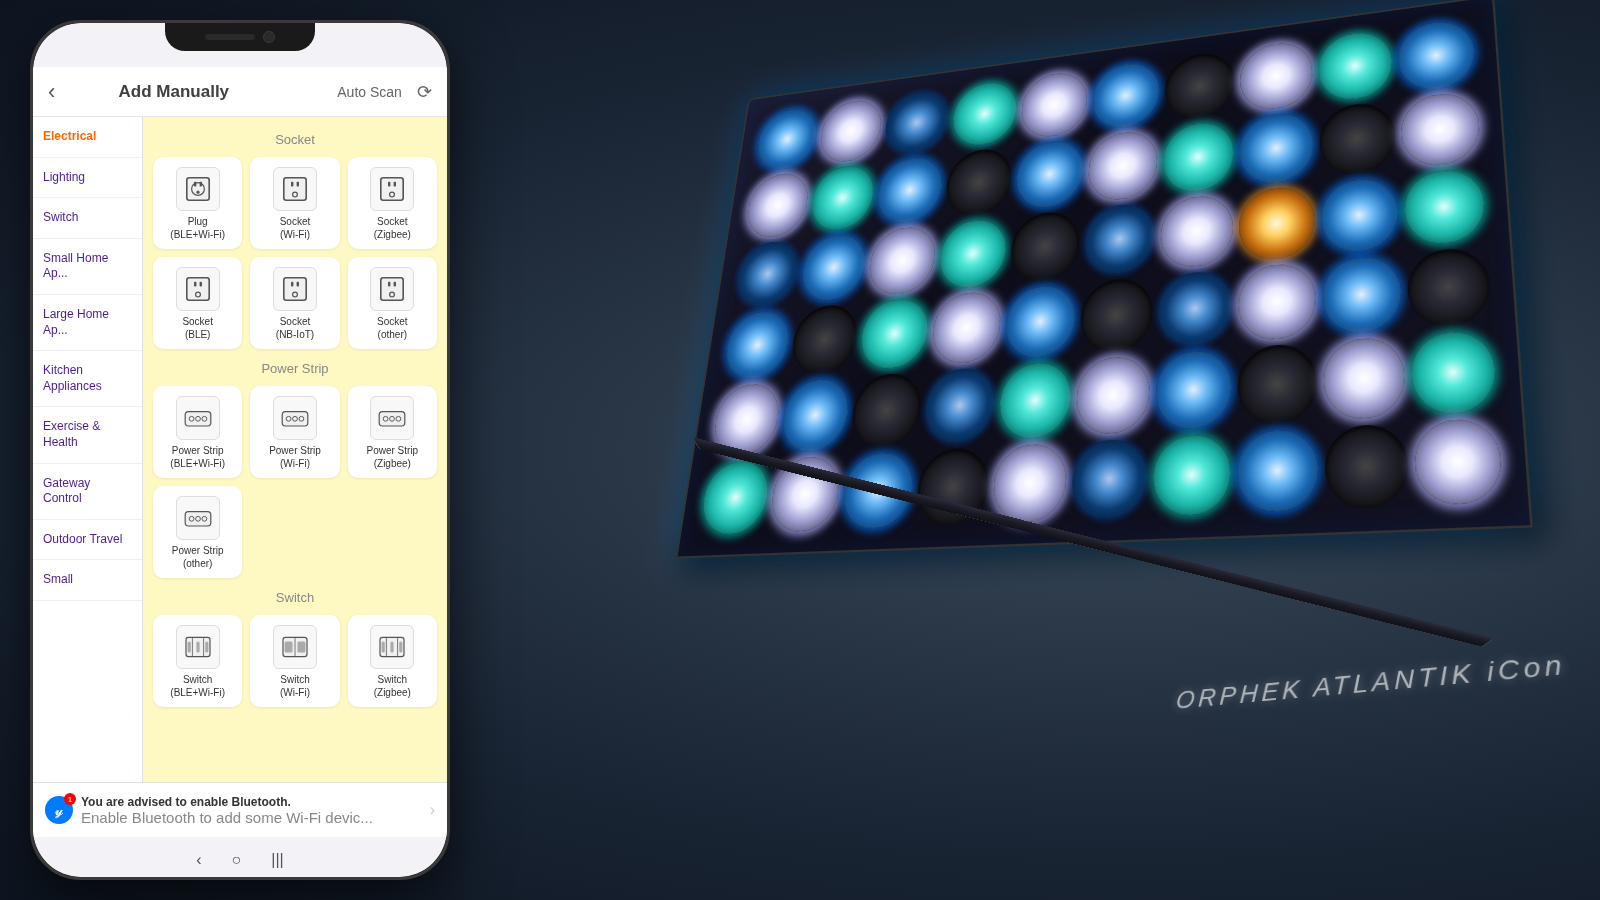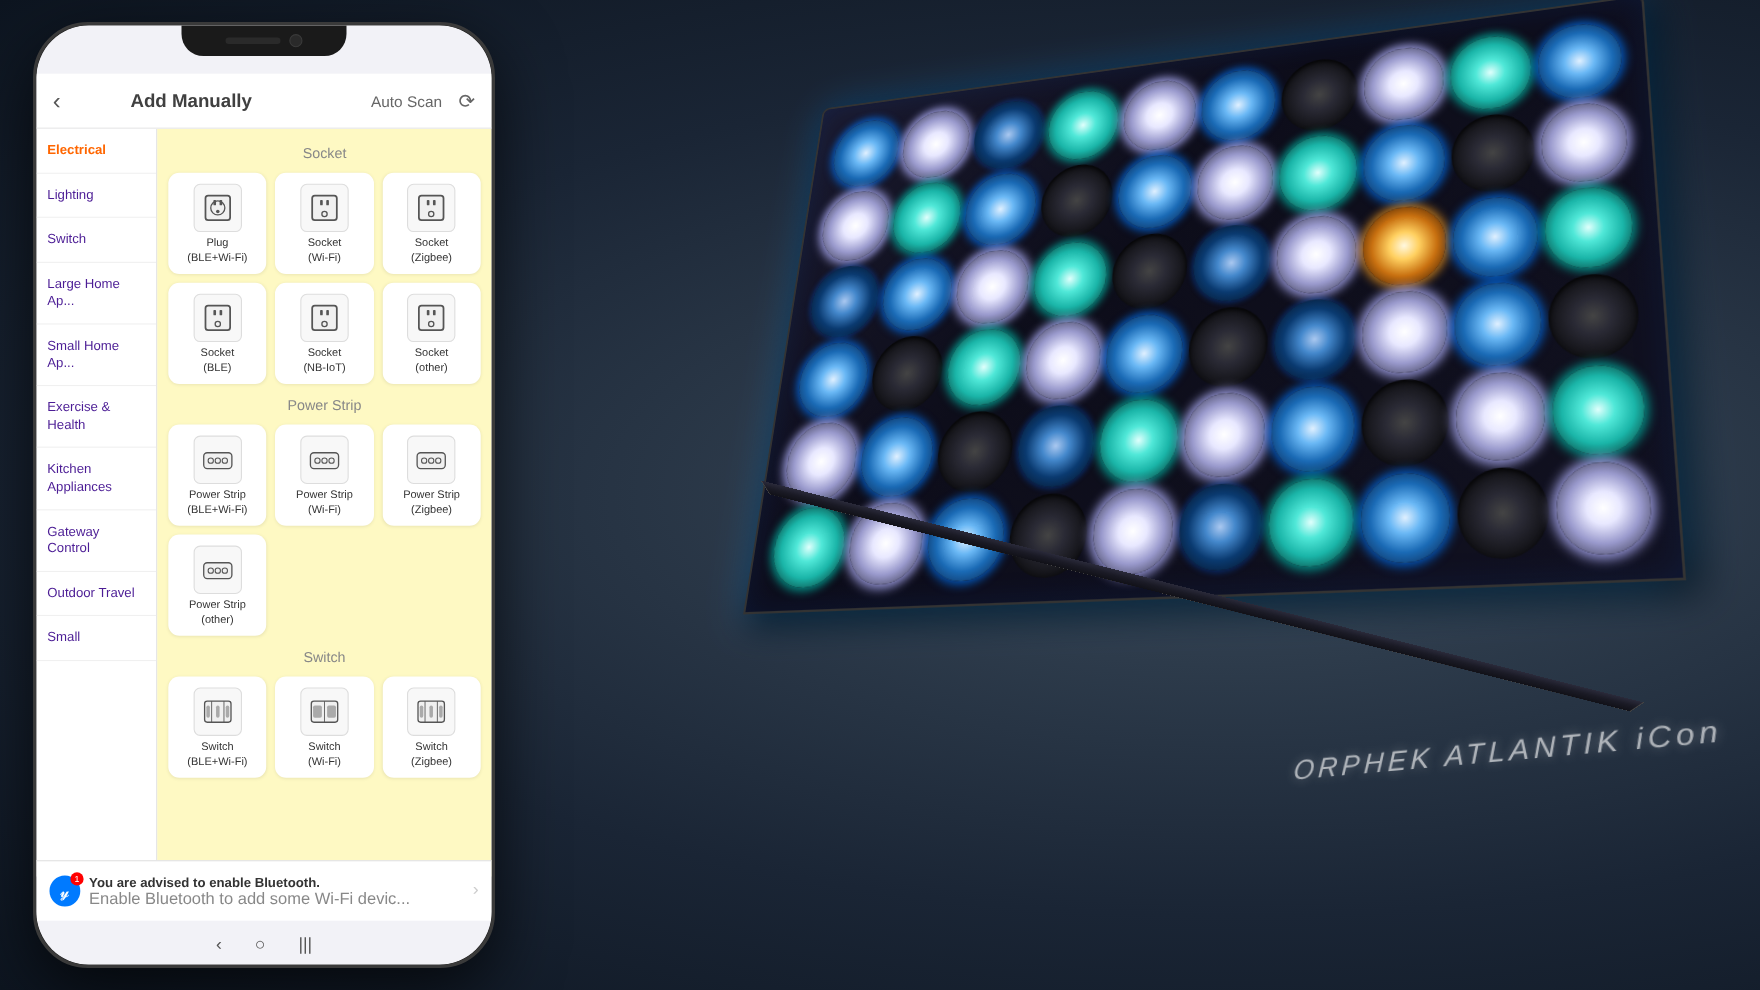--- a/index.html
+++ b/index.html
@@ -523,24 +523,24 @@
           <span class="header-refresh">⟳</span>
         </div>
       </div>
 
       <div class="app-content">
 
         <div class="sidebar">
           <div class="sidebar-item active">Electrical</div>
           <div class="sidebar-item">Lighting</div>
           <div class="sidebar-item">Switch</div>
+          <div class="sidebar-item">Small Home Ap...</div>
           <div class="sidebar-item">Large Home Ap...</div>
-          <div class="sidebar-item">Small Home Ap...</div>
+          <div class="sidebar-item">Kitchen Appliances</div>
           <div class="sidebar-item">Exercise &amp; Health</div>
-          <div class="sidebar-item">Kitchen Appliances</div>
           <div class="sidebar-item">Gateway Control</div>
           <div class="sidebar-item">Outdoor Travel</div>
           <div class="sidebar-item">Small</div>
         </div>
 
         <div class="main-content">
 
           <div class="section-title">Socket</div>
           <div class="device-grid">
             <div class="device-item">

